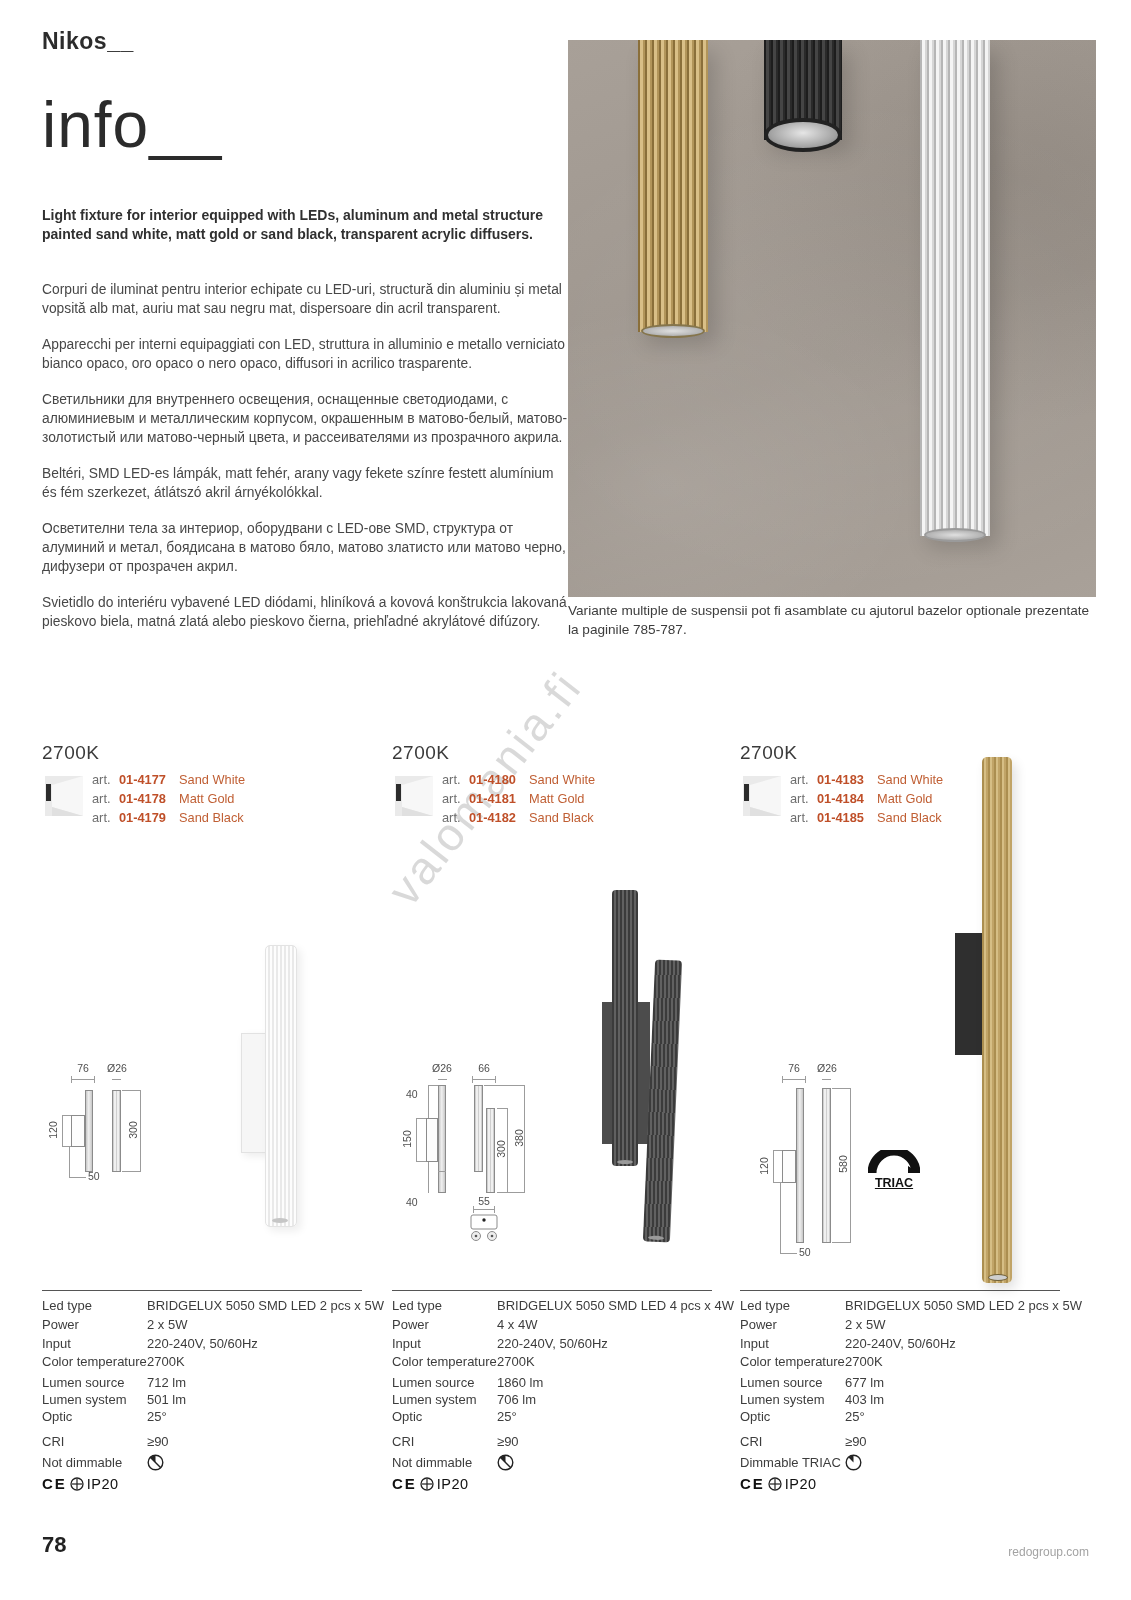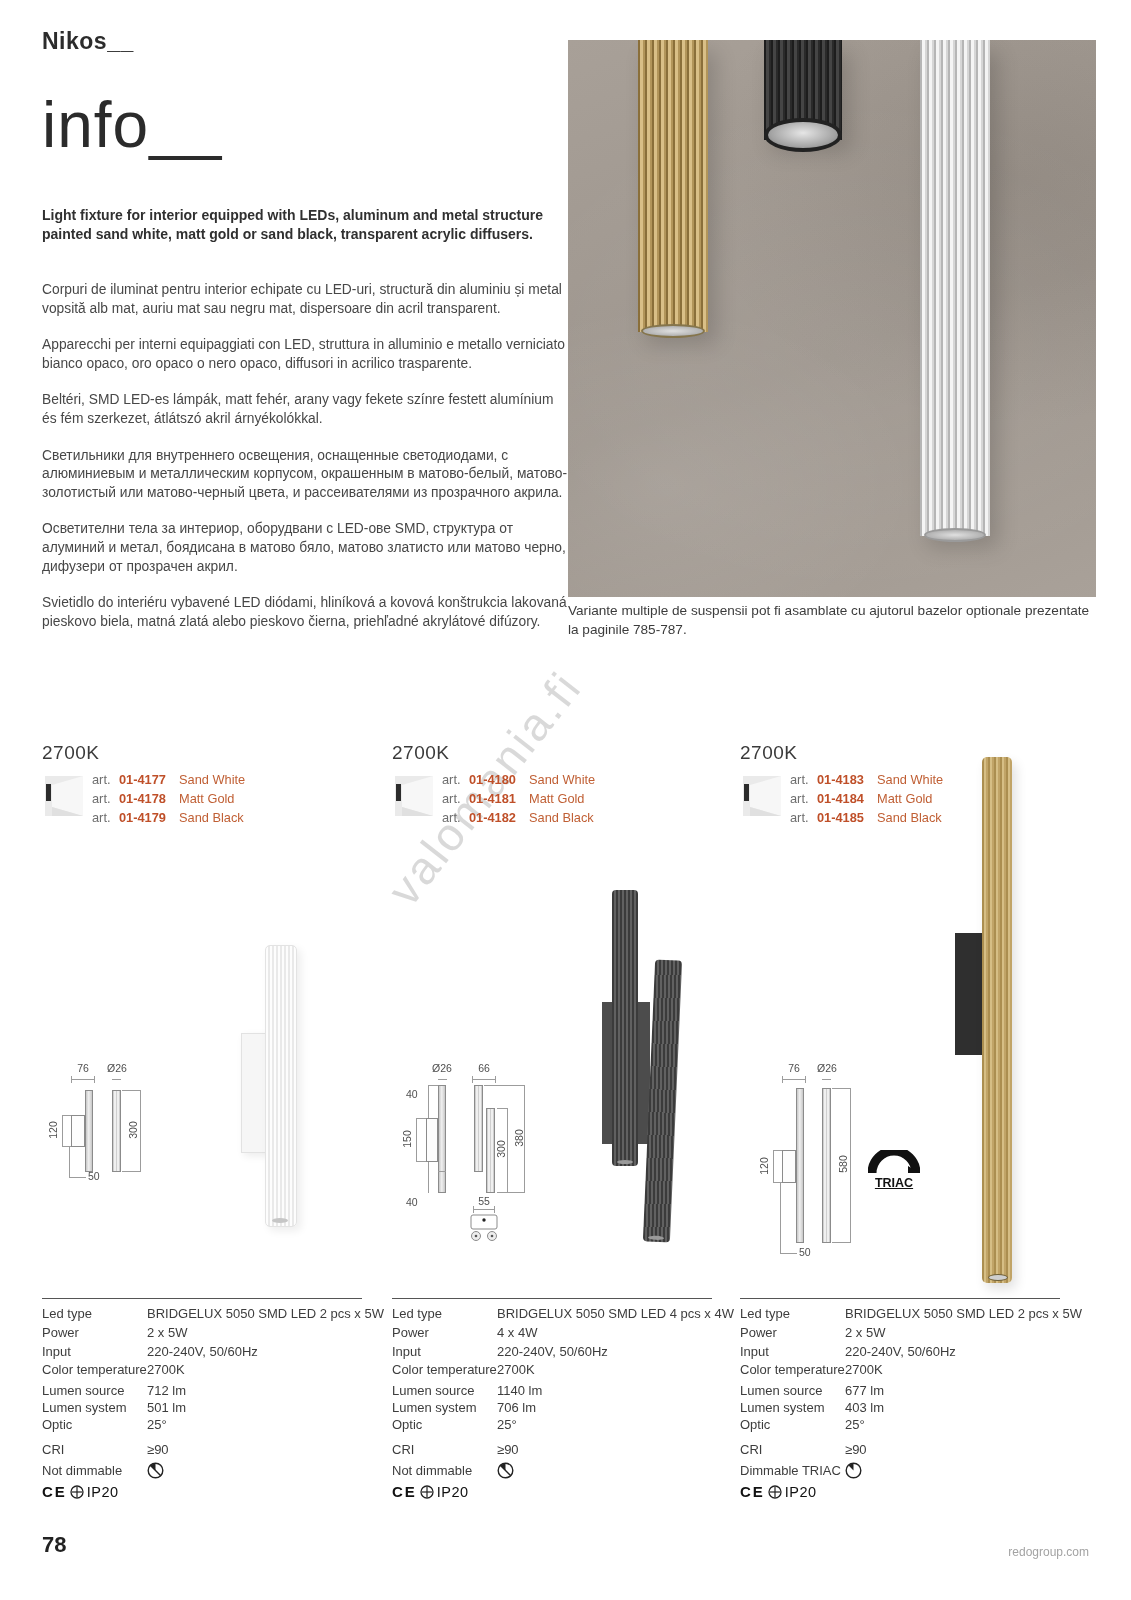--- a/index.html
+++ b/index.html
@@ -78,21 +78,21 @@
   .dt.c{text-align:center;}
   .dt.rot{transform:rotate(-90deg);transform-origin:center;}
   .dbar{position:absolute;box-sizing:border-box;border:1px solid #8b8b8b;
         background:linear-gradient(90deg,#c7c7c7,#f0f0f0 45%,#c7c7c7);}
   .dbar.rib{background:repeating-linear-gradient(90deg,#cfcfcf 0 1px,#f0f0f0 1px 3px);}
   .dbracket{position:absolute;box-sizing:border-box;border:1px solid #8b8b8b;background:#fdfdfd;}
   .triac{position:absolute;left:866px;top:1150px;width:56px;text-align:center;}
   .triac .t-label{font-size:12.5px;font-weight:bold;color:#111;margin-top:-2px;text-decoration:underline;}
 
   
-  .spec{position:absolute;top:1290px;width:320px;border-top:1px solid #555;padding-top:6px;font-size:13px;color:#3d3d3d;margin-top:8px;}
+  .spec{position:absolute;top:1290px;width:320px;border-top:1px solid #555;padding-top:6px;font-size:13px;color:#3d3d3d;}
   .spec-row{display:flex;height:18.8px;line-height:18.8px;}
   .spec-row.tight{height:16.4px;line-height:16.4px;}
   .spec-row.gap{margin-top:6px;}
   .spec-label{width:105px;flex:0 0 105px;}
   .spec-value{flex:1;white-space:nowrap;}
   .dim-row{display:flex;height:19px;align-items:center;margin-top:1px;}
   .dim-row .spec-label{width:105px;flex:0 0 105px;}
   .cert-row{display:flex;align-items:center;height:18px;margin-top:3px;}
   .ce-mark{font-weight:bold;font-size:15px;letter-spacing:2px;color:#111;}
   .ip-mark{font-weight:normal;font-size:14.5px;color:#111;margin-left:3px;letter-spacing:.5px;}
@@ -106,22 +106,22 @@
 
 <div class="page">
 
   <div class="brand">Nikos__</div>
   <div class="title">info__</div>
 
   <div class="intro">Light fixture for interior equipped with LEDs, aluminum and metal structure painted sand white, matt gold or sand black, transparent acrylic diffusers.</div>
   <div class="descs">
     <p>Corpuri de iluminat pentru interior echipate cu LED-uri, structură din aluminiu și metal vopsită alb mat, auriu mat sau negru mat, dispersoare din acril transparent.</p>
     <p>Apparecchi per interni equipaggiati con LED, struttura in alluminio e metallo verniciato bianco opaco, oro opaco o nero opaco, diffusori in acrilico trasparente.</p>
+    <p>Светильники для внутреннего освещения, оснащенные светодиодами, с алюминиевым и металлическим корпусом, окрашенным в матово-белый, матово-золотистый или матово-черный цвета, и рассеивателями из прозрачного акрила.</p>
     <p>Beltéri, SMD LED-es lámpák, matt fehér, arany vagy fekete színre festett alumínium és fém szerkezet, átlátszó akril árnyékolókkal.</p>
-    <p>Светильники для внутреннего освещения, оснащенные светодиодами, с алюминиевым и металлическим корпусом, окрашенным в матово-белый, матово-золотистый или матово-черный цвета, и рассеивателями из прозрачного акрила.</p>
     <p>Осветителни тела за интериор, оборудвани с LED-ове SMD, структура от алуминий и метал, боядисана в матово бяло, матово златисто или матово черно, дифузери от прозрачен акрил.</p>
     <p>Svietidlo do interiéru vybavené LED diódami, hliníková a kovová konštrukcia lakovaná pieskovo biela, matná zlatá alebo pieskovo čierna, priehľadné akrylátové difúzory.</p>
   </div>
 
   <div class="hero">
     <div class="h-tube h-gold">
         <div class="h-rim"></div>
       </div>
     <div class="h-tube h-black">
         <div class="h-open"></div>
@@ -361,21 +361,21 @@
     <div class="spec-row">
         <span class="spec-label">Input</span>
         <span class="spec-value">220-240V, 50/60Hz</span>
       </div>
     <div class="spec-row">
         <span class="spec-label">Color temperature</span>
         <span class="spec-value">2700K</span>
       </div>
     <div class="spec-row tight" style="margin-top:3px;">
         <span class="spec-label">Lumen source</span>
-        <span class="spec-value">1140 lm</span>
+        <span class="spec-value">1860 lm</span>
       </div>
     <div class="spec-row tight">
         <span class="spec-label">Lumen system</span>
         <span class="spec-value">706 lm</span>
       </div>
     <div class="spec-row">
         <span class="spec-label">Optic</span>
         <span class="spec-value">25°</span>
       </div>
     <div class="spec-row gap">

